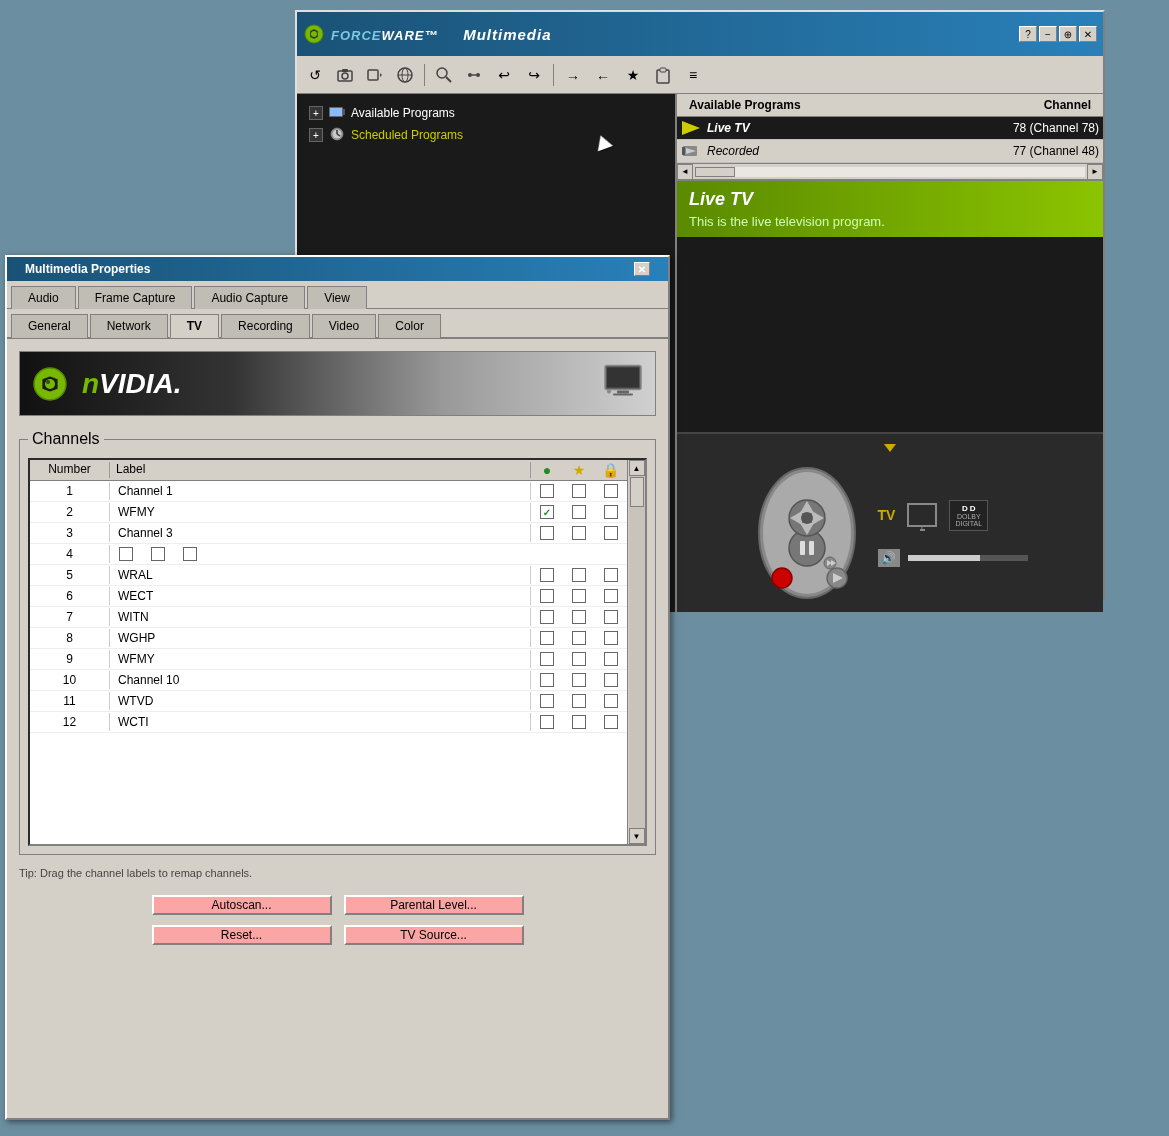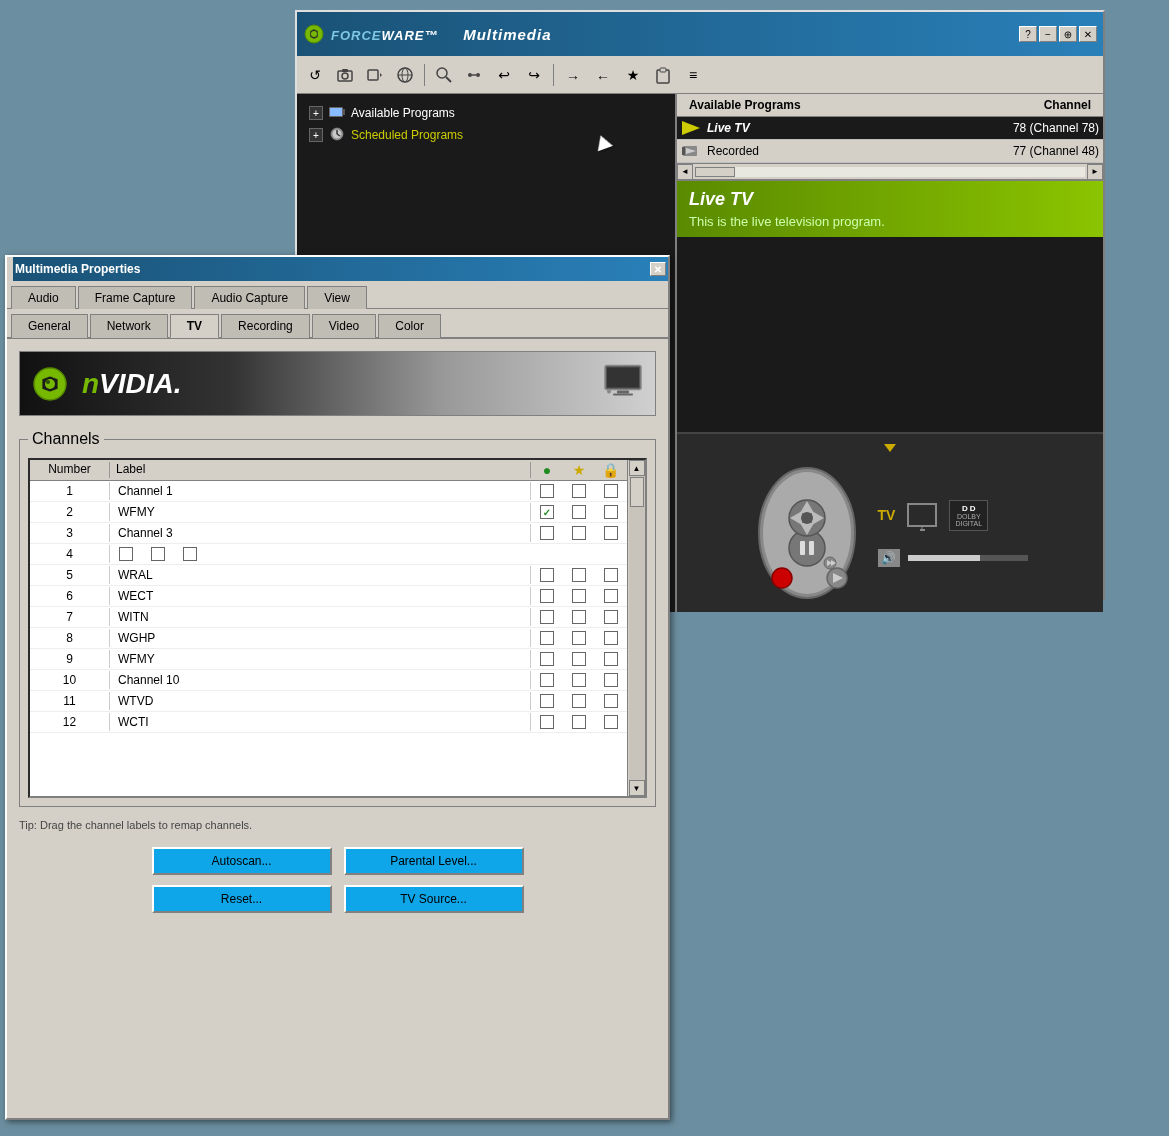--- a/index.html
+++ b/index.html
@@ -199,20 +199,21 @@
       display: flex;
       align-items: center;
       justify-content: center;
       font-size: 10px;
       flex-shrink: 0;
     }
 
     .fw-program-name {
       flex: 1;
       font-size: 12px;
+      font-style: italic;
     }
 
     .fw-program-name.active-name {
       font-weight: bold;
       font-style: italic;
     }
 
     .fw-program-channel {
       width: 140px;
       text-align: right;
@@ -309,25 +310,24 @@
       border-bottom: 2px solid #808080;
       border-right: 2px solid #808080;
       box-shadow: 2px 2px 6px rgba(0,0,0,0.5);
     }
 
     .mmp-titlebar {
       background: linear-gradient(to right, #1a5276, #2980b9);
       height: 24px;
       display: flex;
       align-items: center;
-      padding: 0 2px;
+      padding: 0 18px;
       color: white;
       font-weight: bold;
       font-size: 12px;
-      margin-left: 6px;
     }
 
     .mmp-titlebar-title {
       flex: 1;
     }
 
     .mmp-close-btn {
       width: 16px;
       height: 14px;
       background: #d4d0c8;
@@ -430,21 +430,21 @@
       padding: 0 4px;
       margin-top: -8px;
       margin-bottom: 2px;
       background: #d4d0c8;
       width: fit-content;
     }
 
     .channels-table-wrapper {
       border: 2px inset #808080;
       background: white;
-      height: 340px;
+      height: 388px;
       overflow: hidden;
       position: relative;
     }
 
     .channels-table-header {
       display: flex;
       background: #d4d0c8;
       border-bottom: 1px solid #808080;
       padding: 2px 0;
     }
@@ -586,22 +586,22 @@
 
     .mmp-button-row {
       display: flex;
       gap: 12px;
       margin-bottom: 10px;
       justify-content: center;
     }
 
     .mmp-btn {
       width: 180px;
-      height: 28px;
-      background: #0ea5e9;
+      height: 20px;
+      background: #fca5a5;
       border: 2px solid #808080;
       border-top: 2px solid #ffffff;
       border-left: 2px solid #ffffff;
       cursor: pointer;
       font-size: 12px;
     }
 
     .mmp-footer {
       display: flex;
       justify-content: center;

